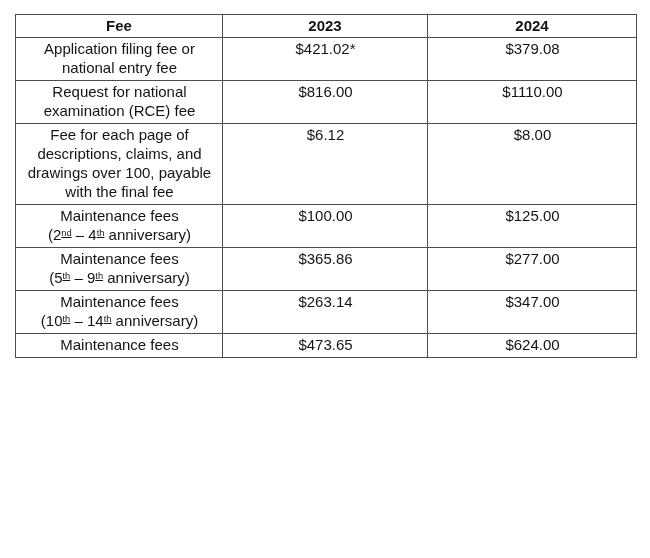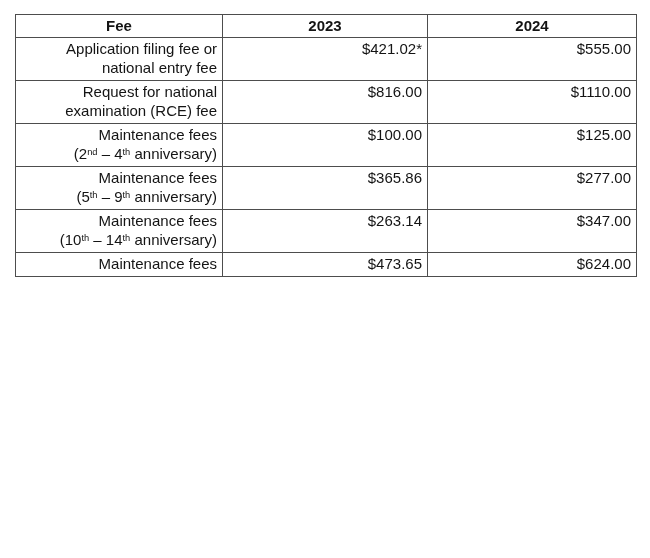--- a/index.html
+++ b/index.html
@@ -29,29 +29,30 @@
     line-height: 19px;
     vertical-align: top;
     overflow: hidden;
   }
   th {
     font-weight: bold;
     text-align: center;
     padding: 1px 4px 2px 4px;
   }
   td {
-    text-align: right;
+    text-align: center;
     padding: 1px 5px 3px 6px;
   }
   sup {
     font-size: 0.62em;
     line-height: 0;
     vertical-align: baseline;
     position: relative;
     top: -0.45em;
+    text-decoration: underline;
   }
   .cell-line { white-space: nowrap; }
 </style>
 </head>
 <body>
 
 <div class="page">
   <table class="fee-table">
     <colgroup>
       <col style="width:207px">
@@ -65,36 +66,46 @@
         <th>2024</th>
       </tr>
     </thead>
     <tbody>
   <tr>
     <td>
             <div class="cell-line">Application filing fee or</div>
             <div class="cell-line">national entry fee</div>
           </td>
     <td>$421.02*</td>
-    <td>$555.00</td>
+    <td>$379.08</td>
   </tr>
 
 
 
 
   <tr>
     <td>
             <div class="cell-line">Request for national</div>
             <div class="cell-line">examination (RCE) fee</div>
           </td>
     <td>$816.00</td>
     <td>$1110.00</td>
   </tr>
 
 
+  <tr>
+    <td>
+            <div class="cell-line">Fee for each page of</div>
+            <div class="cell-line">descriptions, claims, and</div>
+            <div class="cell-line">drawings over 100, payable</div>
+            <div class="cell-line">with the final fee</div>
+          </td>
+    <td>$6.12</td>
+    <td>$8.00</td>
+  </tr>
 
 
   <tr>
     <td>
             <div class="cell-line">Maintenance fees</div>
             <div class="cell-line">(2<sup>nd</sup> – 4<sup>th</sup> anniversary)</div>
           </td>
     <td>$100.00</td>
     <td>$125.00</td>
   </tr>

